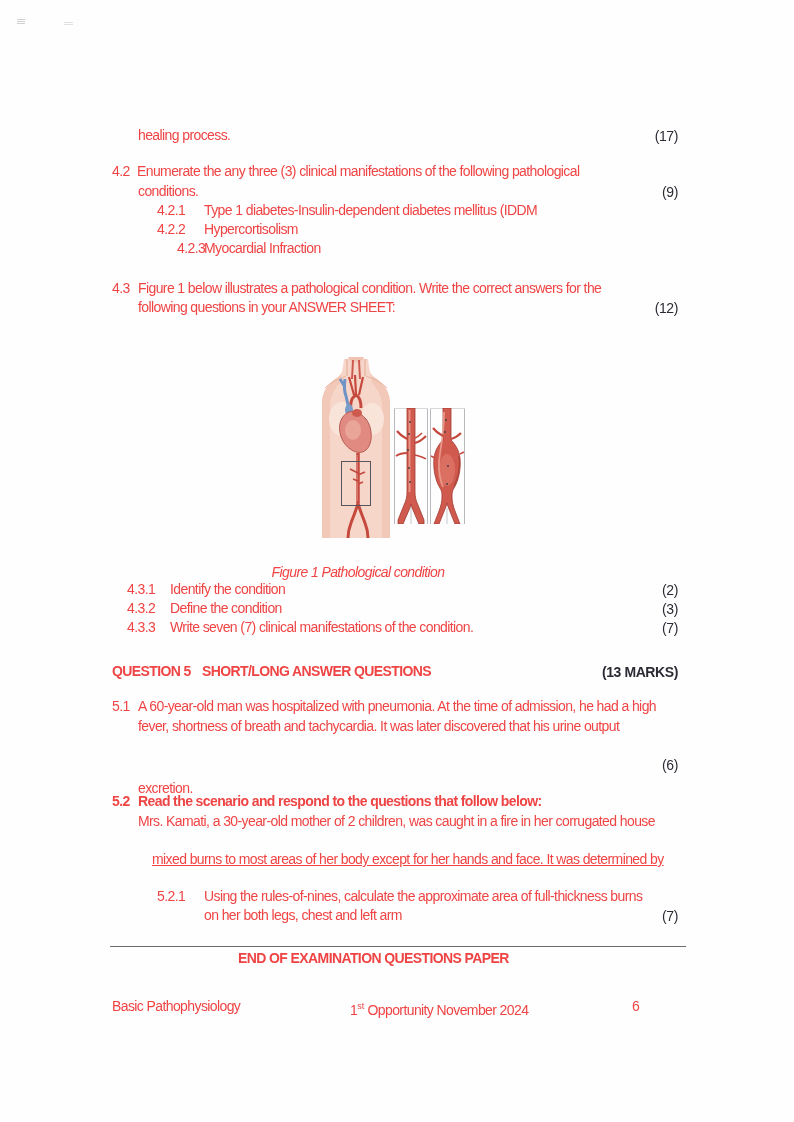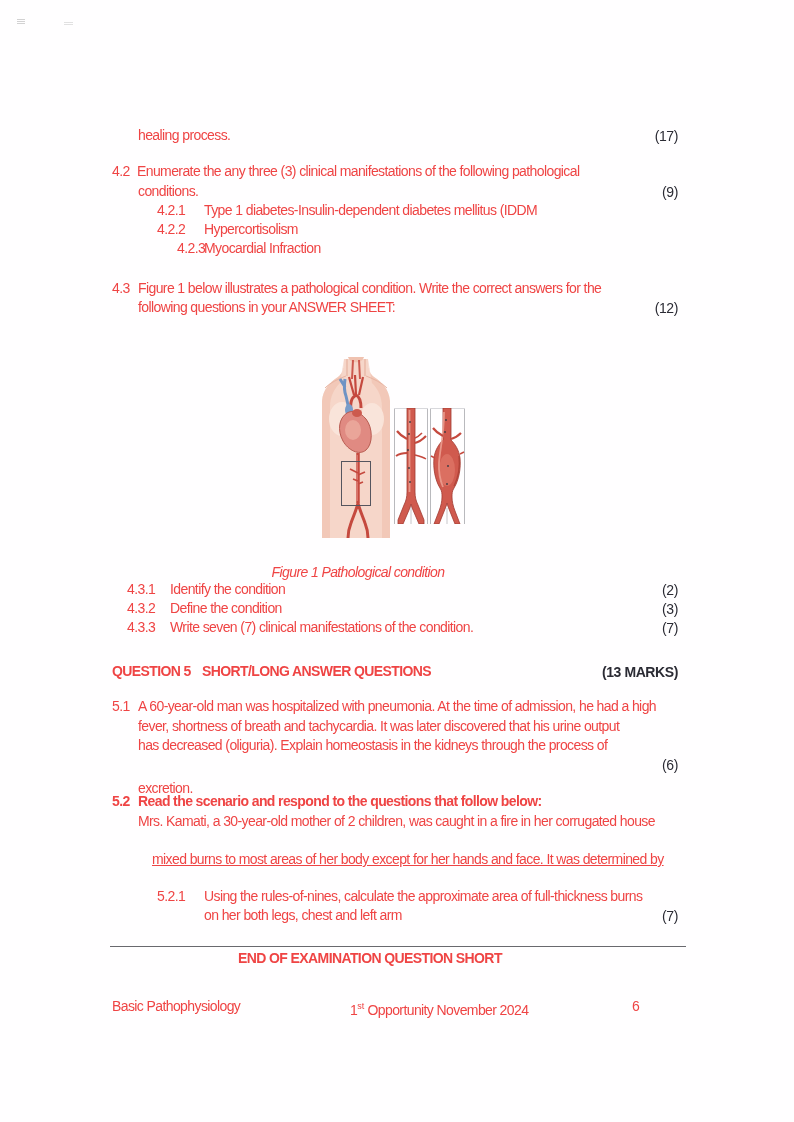--- a/index.html
+++ b/index.html
@@ -129,34 +129,33 @@
   <div class="t" style="left:170px;top:620px;">Write seven (7) clinical manifestations of the condition.</div>
   <div class="m" style="top:620px;">(7)</div>
 
   <div class="t b" style="left:112px;top:664px;">QUESTION 5</div>
   <div class="t b" style="left:202px;top:664px;">SHORT/LONG ANSWER QUESTIONS</div>
   <div class="m b" style="top:664px;font-weight:bold;">(13 MARKS)</div>
 
   <div class="t" style="left:112px;top:699px;">5.1</div>
   <div class="t" style="left:138px;top:699px;">A 60-year-old man was hospitalized with pneumonia. At the time of admission, he had a high</div>
   <div class="t" style="left:138px;top:719px;">fever, shortness of breath and tachycardia. It was later discovered that his urine output</div>
-  <div class="t" style="left:138px;top:738px;">has decreased (oliguria). Explain homeostasis in the kidneys through the process of</div>
   <div class="t" style="left:138px;top:757px;margin-top:24px;">excretion.</div>
   <div class="m" style="top:757px;">(6)</div>
 
   <div class="t b" style="left:112px;top:794px;">5.2</div>
   <div class="t b" style="left:138px;top:794px;">Read the scenario and respond to the questions that follow below:</div>
   <div class="t" style="left:138px;top:814px;">Mrs. Kamati, a 30-year-old mother of 2 children, was caught in a fire in her corrugated house</div>
   <div class="t" style="left:152px;top:852px;text-decoration:underline;">mixed burns to most areas of her body except for her hands and face. It was determined by</div>
 
   <div class="t" style="left:157px;top:889px;">5.2.1</div>
   <div class="t" style="left:204px;top:889px;">Using the rules-of-nines, calculate the approximate area of full-thickness burns</div>
   <div class="t" style="left:204px;top:908px;">on her both legs, chest and left arm</div>
   <div class="m" style="top:908px;">(7)</div>
 
   <div class="endline"></div>
-  <div class="t b" style="left:238px;top:951px;">END OF EXAMINATION QUESTION SHORT</div>
+  <div class="t b" style="left:238px;top:951px;">END OF EXAMINATION QUESTIONS PAPER</div>
 
   <div class="t" style="left:112px;top:999px;">Basic Pathophysiology</div>
   <div class="t" style="left:350px;top:999px;"><span>1</span><sup>st</sup><span> Opportunity November 2024</span></div>
   <div class="t" style="left:632px;top:999px;">6</div>
 
 </div>
 
 </body></html>

